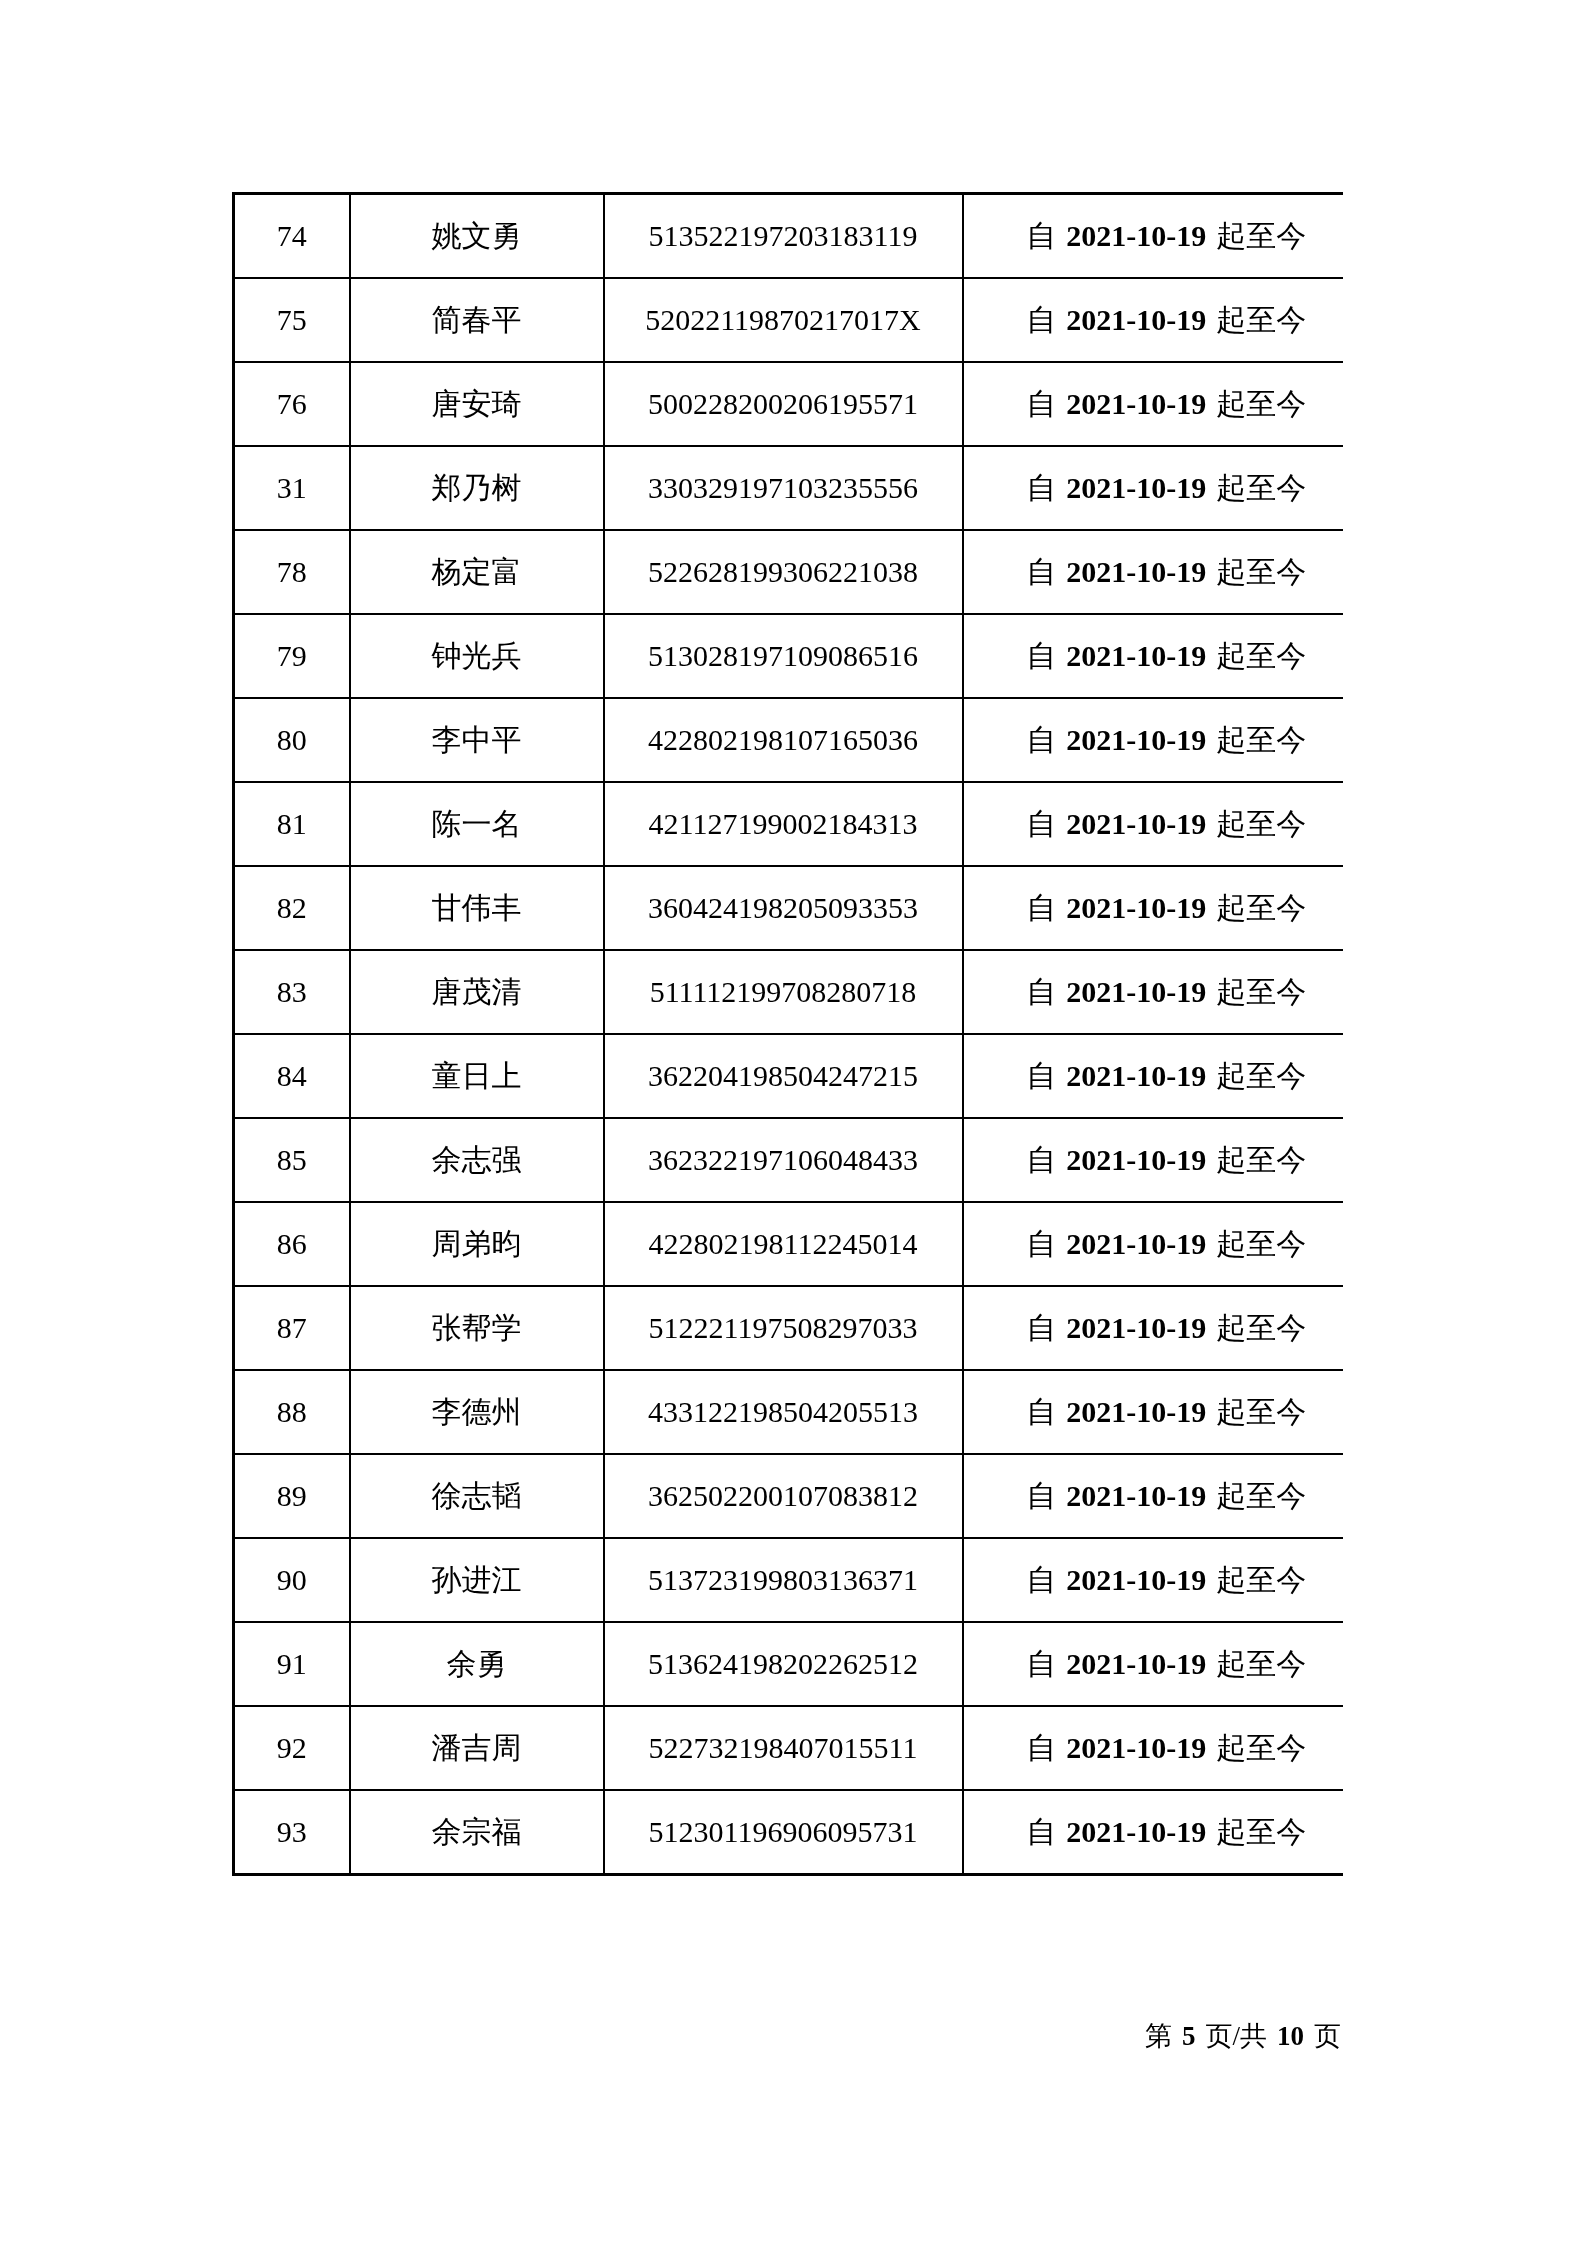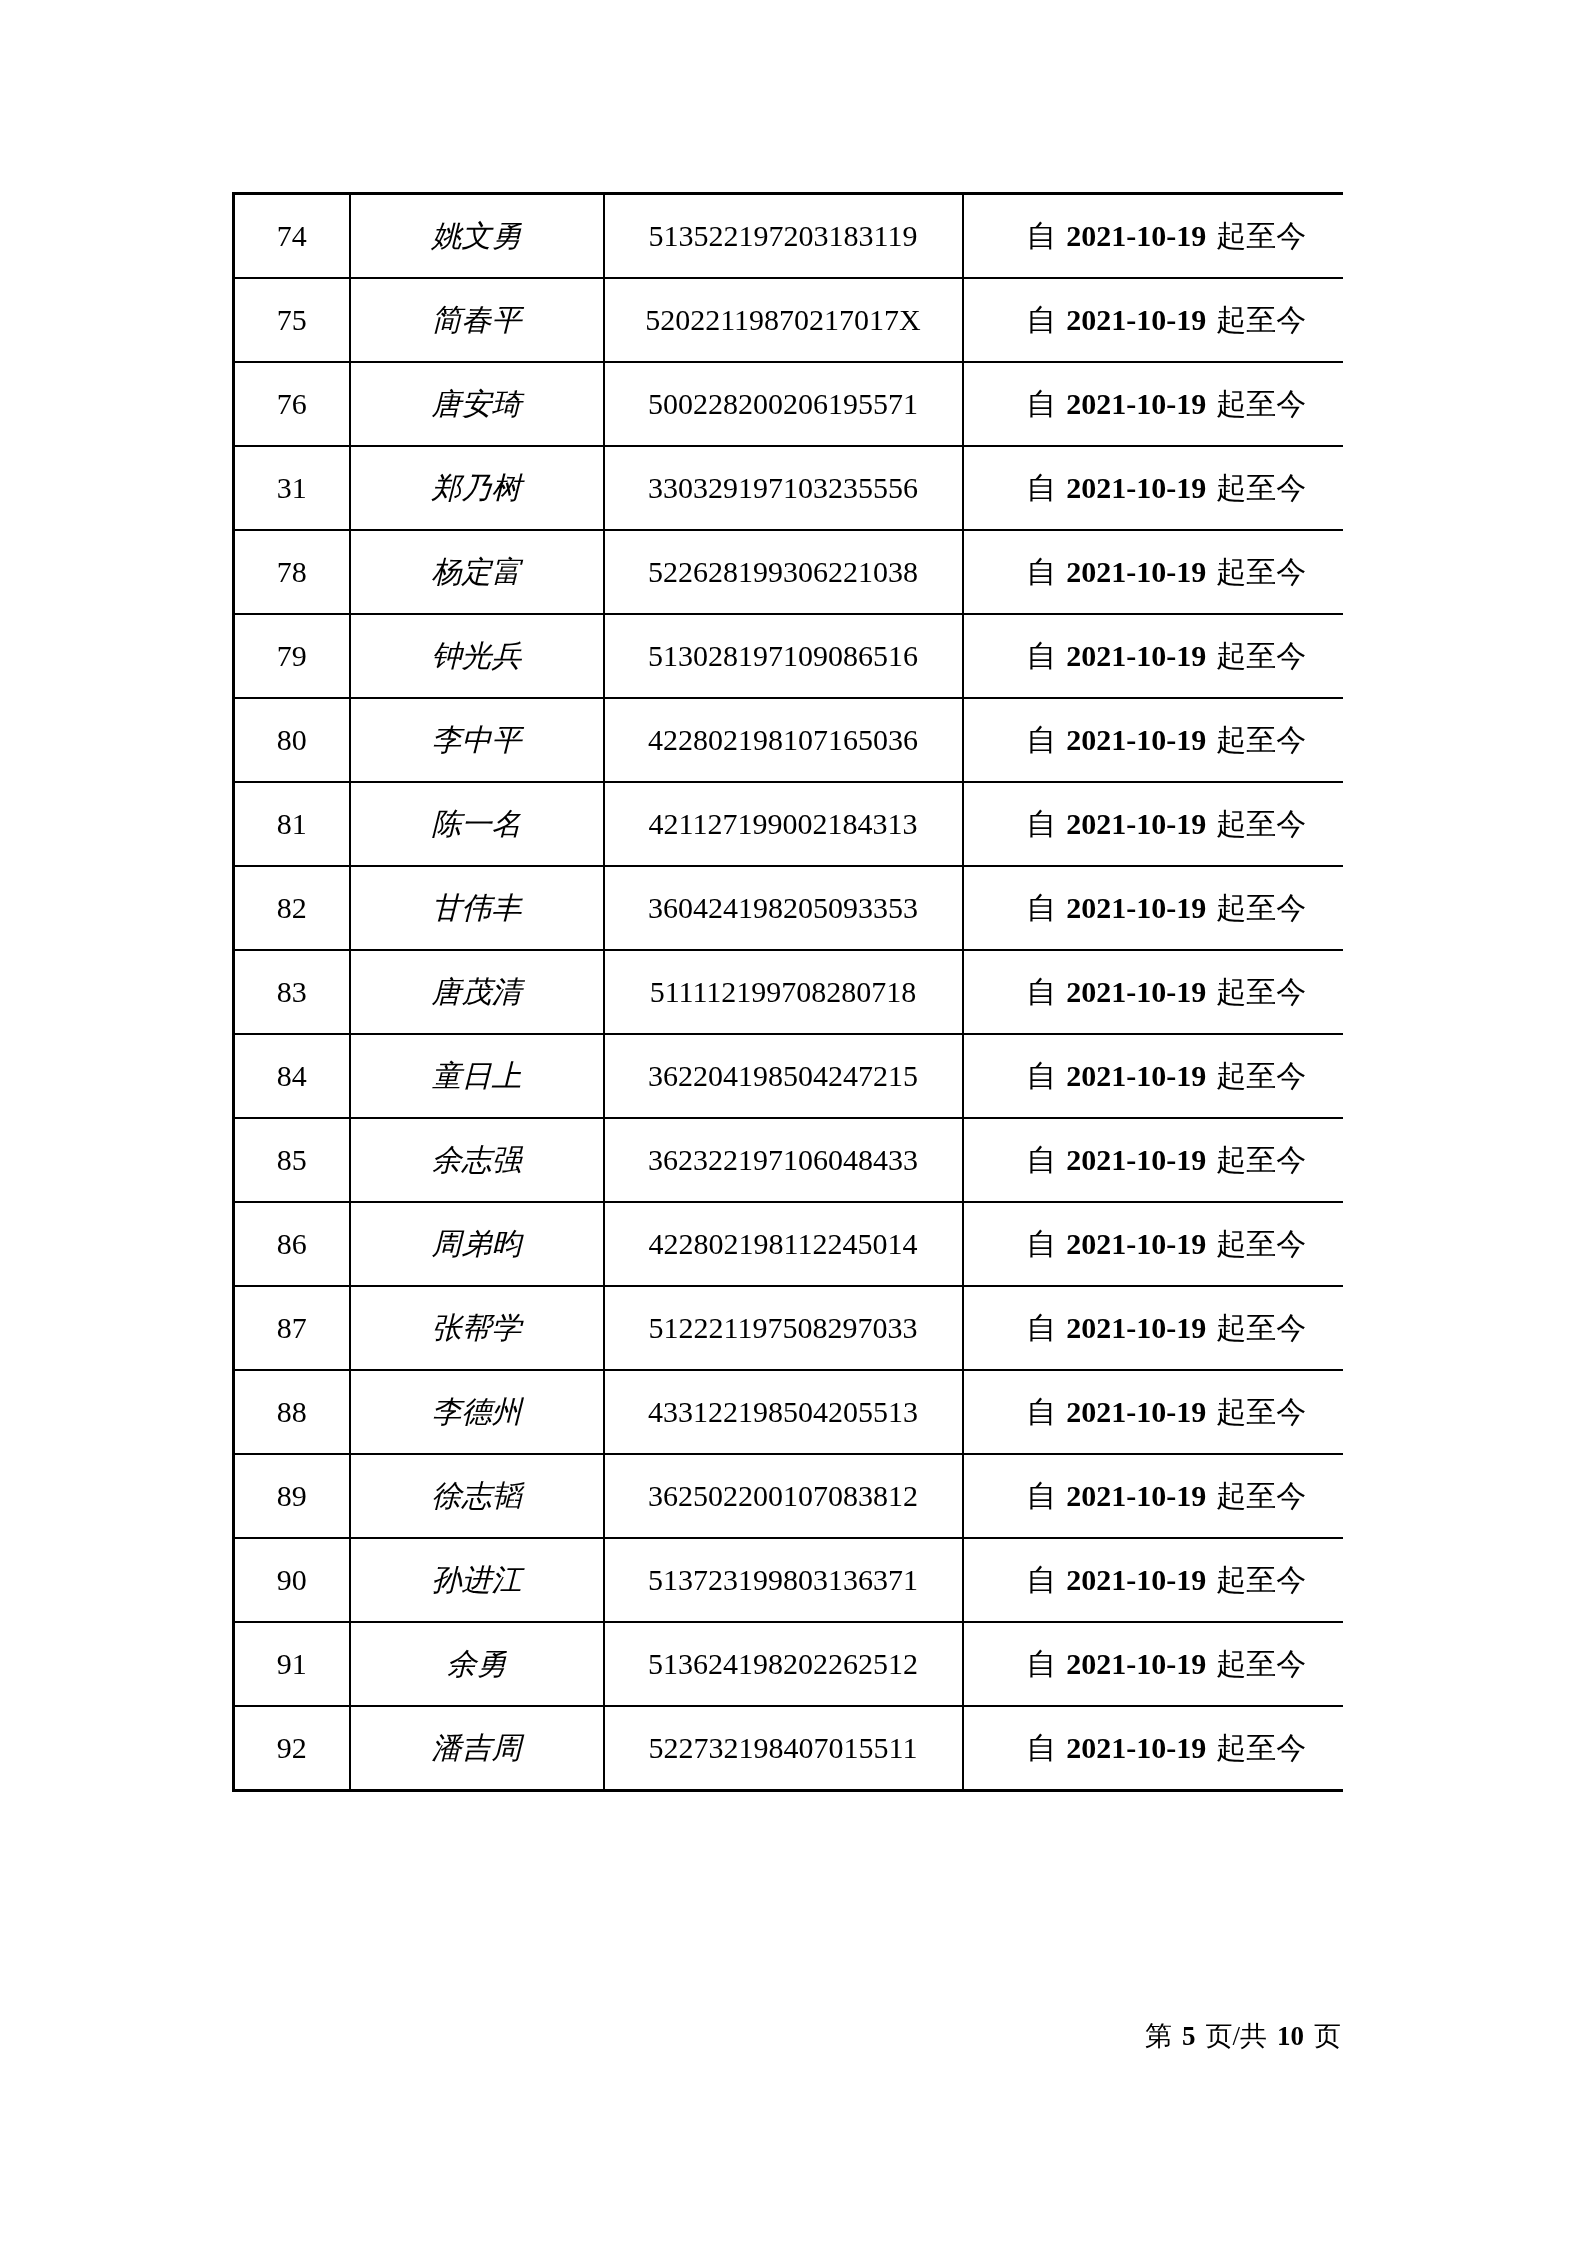--- a/index.html
+++ b/index.html
@@ -30,21 +30,21 @@
     height: 82px;
     padding: 0;
     text-align: center;
     vertical-align: middle;
     font-size: 30px;
     line-height: 1;
     overflow: hidden;
     white-space: nowrap;
   }
   td.c-no   { font-size: 29px; }
-  td.c-name { font-size: 30px; font-style: italic; }
+  td.c-name { font-size: 30px; }
   td.c-id   { font-size: 30px; letter-spacing: 0px; }
   td.c-date { font-size: 30px; }
   td.c-date .seg { margin: 0 5px; }
   td.c-date .bold { font-weight: bold; margin-top: 47px; }
   
   .footer {
     position: absolute;
     left: 0;
     top: 2016px;
     width: 100%;
@@ -222,20 +222,28 @@
       </td>
     </tr>
         <tr>
       <td class="c-no">92</td>
       <td class="c-name">潘吉周</td>
       <td class="c-id">522732198407015511</td>
       <td class="c-date">
         <span class="seg">自</span><span class="seg bold">2021-10-19</span><span class="seg">起至今</span>
       </td>
     </tr>
+        <tr>
+      <td class="c-no">93</td>
+      <td class="c-name">余宗福</td>
+      <td class="c-id">512301196906095731</td>
+      <td class="c-date">
+        <span class="seg">自</span><span class="seg bold">2021-10-19</span><span class="seg">起至今</span>
+      </td>
+    </tr>
       </tbody>
   </table>
 
   <div class="footer">
     <span class="txt">第</span><span class="num">5</span><span class="txt">页/共</span><span class="num">10</span><span class="txt">页</span>
   </div>
 
   <svg class="stamp-svg" viewBox="0 0 200 400" xmlns="http://www.w3.org/2000/svg">
     <g stroke="#c43b3e" fill="none" stroke-opacity="0.82" stroke-linecap="round">
       <path d="M 8 38 Q 32 24 58 19" stroke-width="7"></path>

